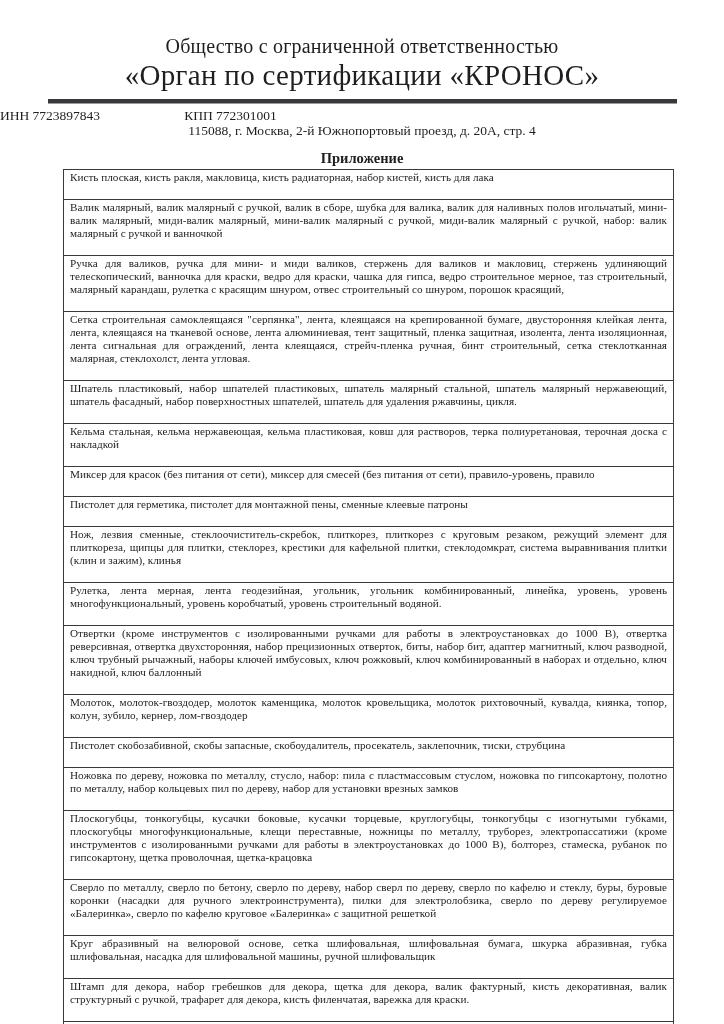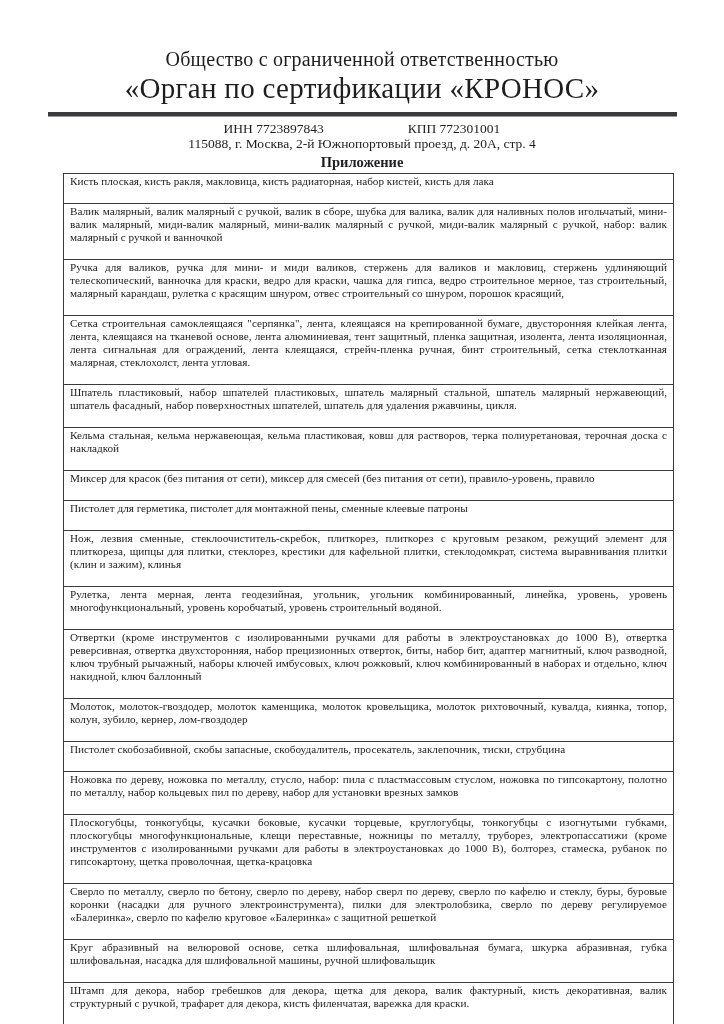--- a/index.html
+++ b/index.html
@@ -2,27 +2,27 @@
 <html><head>
 <meta charset="utf-8">
 <style>
   html, body { margin:0; padding:0; }
   body {
     width:724px; height:1024px; background:#ffffff; overflow:hidden;
     font-family:"Liberation Serif", serif; color:#1e1e20;
     -webkit-font-smoothing:antialiased;
   }
   .page { position:relative; width:724px; height:1024px; background:#ffffff; }
-  .header { padding-top:48px; }
+  .header { padding-top:35px; }
   .org-type { margin:0; text-align:center; font-size:20px; font-weight:normal; letter-spacing:.2px; }
   .org-name { margin:1px 0 0; text-align:center; font-size:29px; font-weight:normal; letter-spacing:.3px; }
   .rule { width:629px; height:3.5px; background:#39393b; margin:7px auto 5px auto; box-shadow:0 1px 0 #9a9a9a; }
   .info { text-align:center; font-size:13.5px; line-height:15.5px; }
-  .inn-kpp { display:flex; justify-content:center; gap:84px; }
-  .appendix-heading { text-align:center; font-weight:bold; font-size:14.5px; margin:2px 0 2px; }
+  .inn-kpp { display:flex; gap:84px; }
+  .appendix-heading { text-align:center; font-weight:bold; font-size:14.5px; margin:11px 0 2px; }
   .doc-table {
     margin-left:63px; width:611px; border:1px solid #3a3a3c;
     font-size:11.2px; line-height:13px; text-align:justify; box-sizing:border-box;
   }
   .doc-row { border-bottom:1px solid #3a3a3c; padding:1px 6px 15px 6px; }
   .doc-row:last-child { border-bottom:none; }
   .footer { position:relative; width:724px; height:170px; margin-top:8px; }
   .closing { position:absolute; left:97px; top:6px; font-size:13.5px; line-height:20px; white-space:nowrap; }
   .signer-name { position:absolute; left:529px; top:32px; font-size:18px; white-space:nowrap; }
   .stamp-wrap { position:absolute; left:306px; top:-12px; width:138px; height:138px; }

